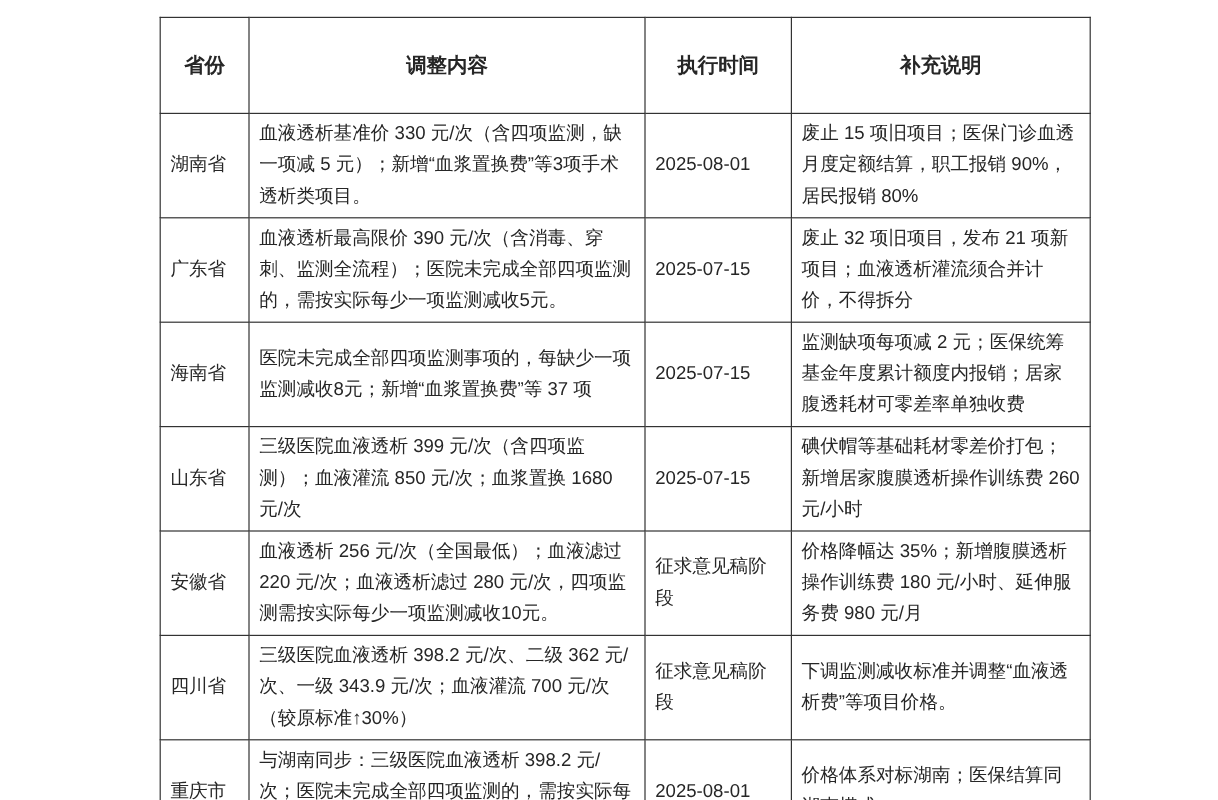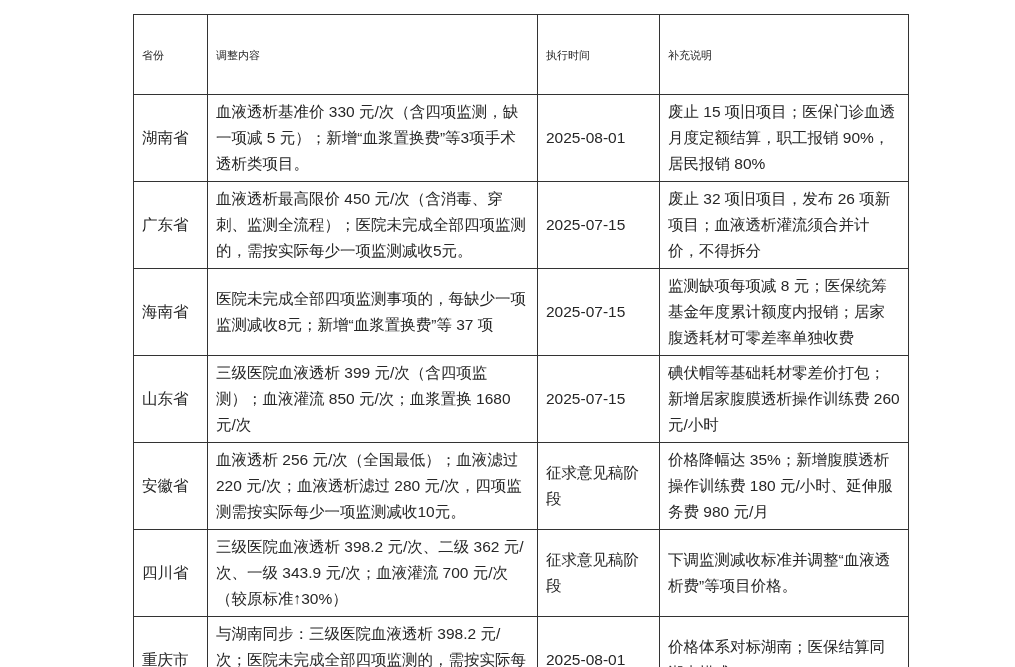--- a/index.html
+++ b/index.html
@@ -28,22 +28,23 @@
     vertical-align: middle;
     text-align: left;
     overflow: hidden;
     padding: 4px 8px;
     font-size: 15.5px;
     line-height: 26px;
     color: #262626;
     word-break: break-all;
   }
   table.policy-table th {
-    font-weight: normal;
-    font-size: 11px;
+    font-weight: bold;
+    font-size: 17px;
+    text-align: center;
   }
   td.province-cell {
     font-weight: normal;
   }
   td.time-cell {
     font-size: 15px;
     padding: 4px 2px 4px 7px;
   }
   col.c-province { width: 74px; }
   col.c-content  { width: 330px; }
@@ -71,29 +72,29 @@
     </thead>
     <tbody>
       <tr style="height:84px;">
         <td class="province-cell">湖南省</td>
         <td class="content-cell">血液透析基准价 330 元/次（含四项监测，缺一项减 5 元）；新增“血浆置换费”等3项手术透析类项目。</td>
         <td class="time-cell">2025-08-01</td>
         <td class="note-cell">废止 15 项旧项目；医保门诊血透月度定额结算，职工报销 90%，居民报销 80%</td>
       </tr>
       <tr style="height:79px;">
         <td class="province-cell">广东省</td>
-        <td class="content-cell">血液透析最高限价 450 元/次（含消毒、穿刺、监测全流程）；医院未完成全部四项监测的，需按实际每少一项监测减收5元。</td>
+        <td class="content-cell">血液透析最高限价 390 元/次（含消毒、穿刺、监测全流程）；医院未完成全部四项监测的，需按实际每少一项监测减收5元。</td>
         <td class="time-cell">2025-07-15</td>
-        <td class="note-cell">废止 32 项旧项目，发布 26 项新项目；血液透析灌流须合并计价，不得拆分</td>
+        <td class="note-cell">废止 32 项旧项目，发布 21 项新项目；血液透析灌流须合并计价，不得拆分</td>
       </tr>
       <tr style="height:78px;">
         <td class="province-cell">海南省</td>
         <td class="content-cell">医院未完成全部四项监测事项的，每缺少一项监测减收8元；新增“血浆置换费”等 37 项</td>
         <td class="time-cell">2025-07-15</td>
-        <td class="note-cell">监测缺项每项减 8 元；医保统筹基金年度累计额度内报销；居家腹透耗材可零差率单独收费</td>
+        <td class="note-cell">监测缺项每项减 2 元；医保统筹基金年度累计额度内报销；居家腹透耗材可零差率单独收费</td>
       </tr>
       <tr style="height:77px;">
         <td class="province-cell">山东省</td>
         <td class="content-cell">三级医院血液透析 399 元/次（含四项监测）；血液灌流 850 元/次；血浆置换 1680 元/次</td>
         <td class="time-cell">2025-07-15</td>
         <td class="note-cell">碘伏帽等基础耗材零差价打包；新增居家腹膜透析操作训练费 260 元/小时</td>
       </tr>
       <tr style="height:78px;">
         <td class="province-cell">安徽省</td>
         <td class="content-cell">血液透析 256 元/次（全国最低）；血液滤过 220 元/次；血液透析滤过 280 元/次，四项监测需按实际每少一项监测减收10元。</td>

